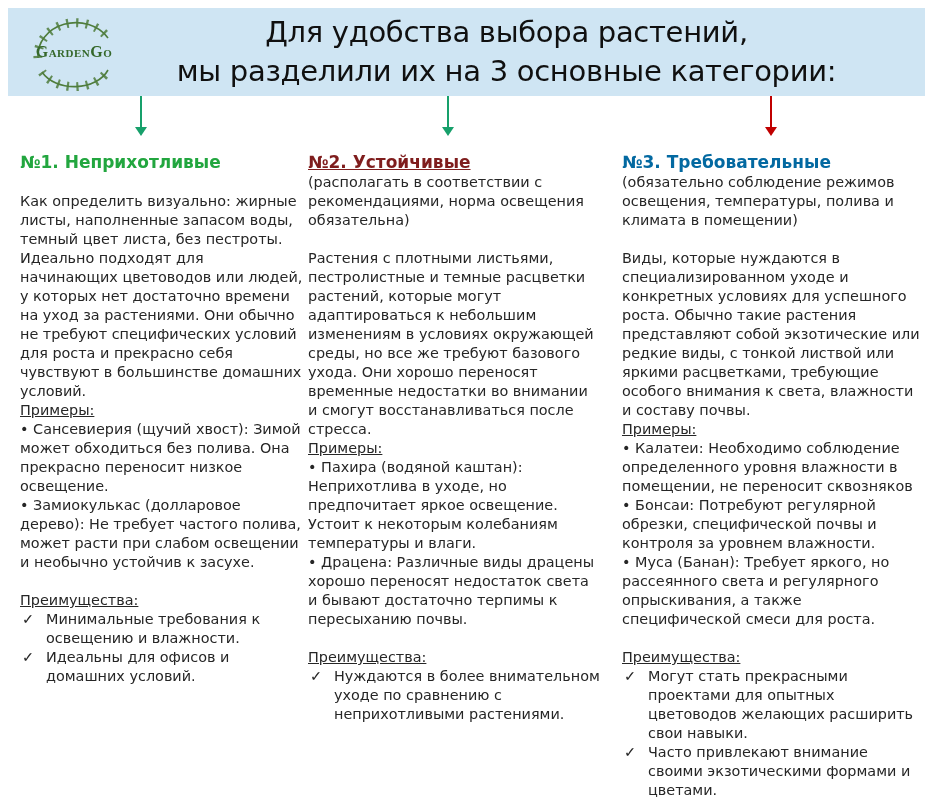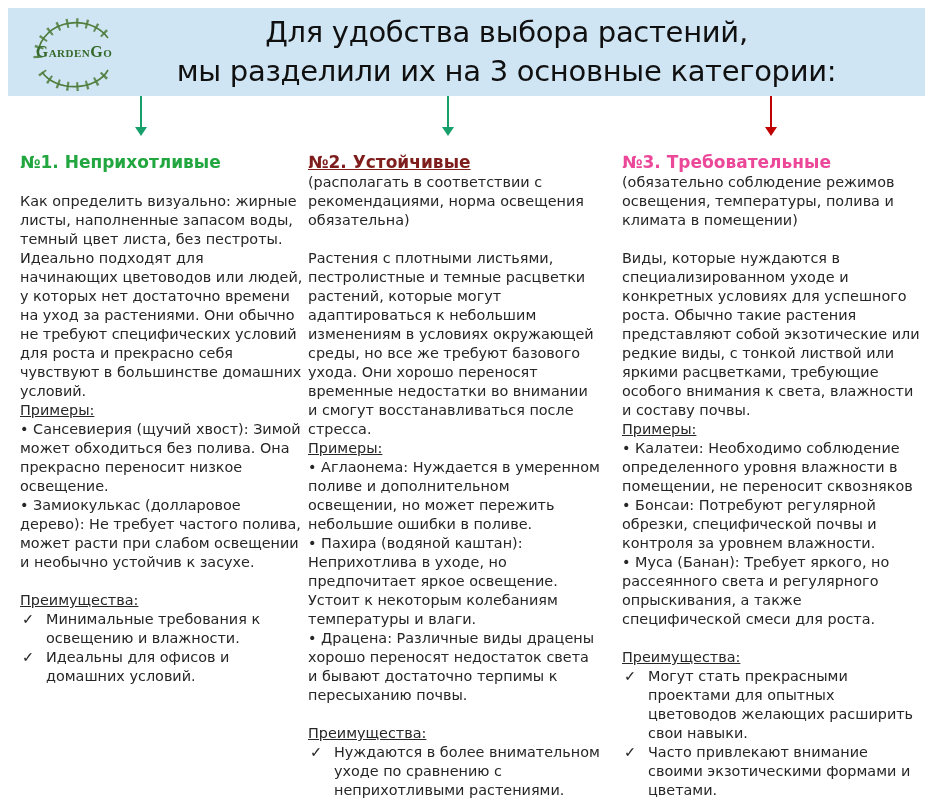--- a/index.html
+++ b/index.html
@@ -111,35 +111,34 @@
         </div>
       </div>
   </section>
 
   <section class="col col-1">
     <h2 class="col-title" style="color: #7f1d1d; text-decoration: underline;">№2. Устойчивые</h2>
     <p class="col-subtitle">(располагать в соответствии с рекомендациями, норма освещения обязательна)</p>
     <p class="col-desc">Растения с плотными листьями, пестролистные и темные расцветки растений, которые могут адаптироваться к небольшим изменениям в условиях окружающей среды, но все же требуют базового ухода. Они хорошо переносят временные недостатки во внимании и смогут восстанавливаться после стресса.</p>
     <p class="section-label">Примеры:</p>
     <div class="bullets">
-        <div class="bullet-item">Аглаонема: Нуждается в умеренном поливе и дополнительном освещении, но может пережить небольшие ошибки в поливе.</div>
         <div class="bullet-item">Пахира (водяной каштан): Неприхотлива в уходе, но предпочитает яркое освещение. Устоит к некоторым колебаниям температуры и влаги.</div>
         <div class="bullet-item">Драцена: Различные виды драцены хорошо переносят недостаток света и бывают достаточно терпимы к пересыханию почвы.</div>
       </div>
     <p class="section-label advantages-label">Преимущества:</p>
     <div class="checks">
         <div class="check-item">
           <span class="check-mark">✓</span>
           <span class="check-text">Нуждаются в более внимательном уходе по сравнению с неприхотливыми растениями.</span>
         </div>
       </div>
   </section>
 
   <section class="col col-2">
-    <h2 class="col-title" style="color: #ec4899;">№3. Требовательные</h2>
+    <h2 class="col-title" style="color: #0369a1;">№3. Требовательные</h2>
     <p class="col-subtitle">(обязательно соблюдение режимов освещения, температуры, полива и климата в помещении)</p>
     <p class="col-desc">Виды, которые нуждаются в специализированном уходе и конкретных условиях для успешного роста. Обычно такие растения представляют собой экзотические или редкие виды, с тонкой листвой или яркими расцветками, требующие особого внимания к света, влажности и составу почвы.</p>
     <p class="section-label">Примеры:</p>
     <div class="bullets">
         <div class="bullet-item">Калатеи: Необходимо соблюдение определенного уровня влажности в помещении, не переносит сквозняков</div>
         <div class="bullet-item">Бонсаи: Потребуют регулярной обрезки, специфической почвы и контроля за уровнем влажности.</div>
         <div class="bullet-item">Муса (Банан): Требует яркого, но рассеянного света и регулярного опрыскивания, а также специфической смеси для роста.</div>
       </div>
     <p class="section-label advantages-label">Преимущества:</p>
     <div class="checks">

